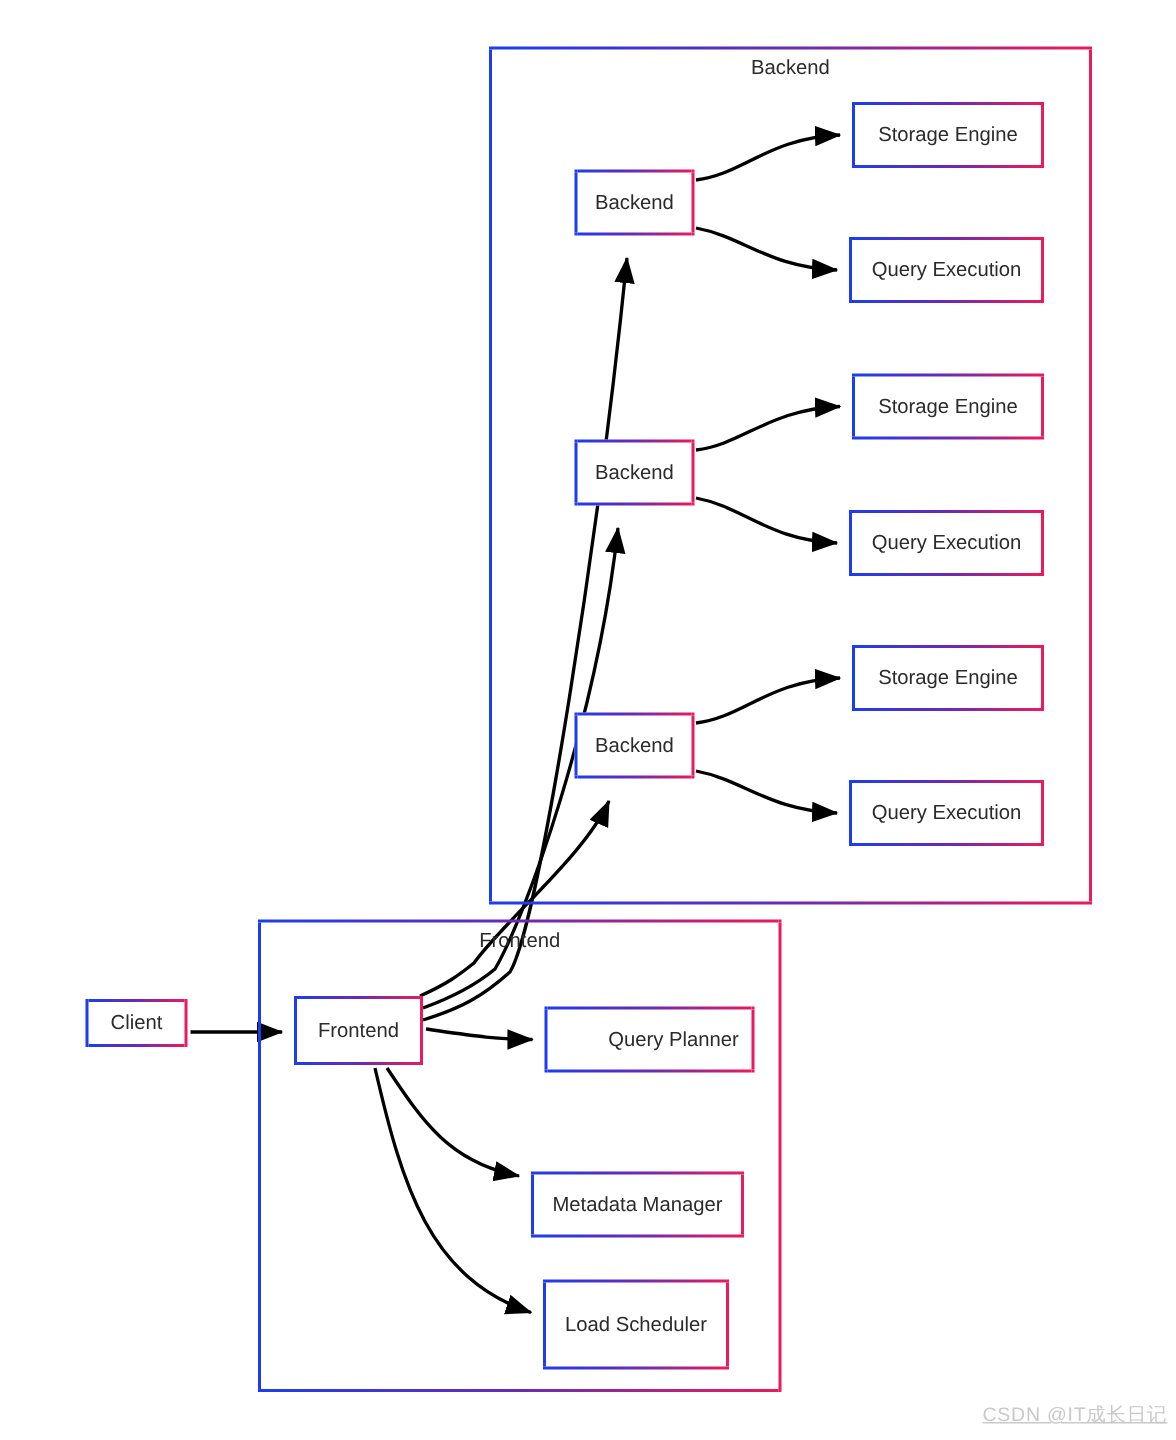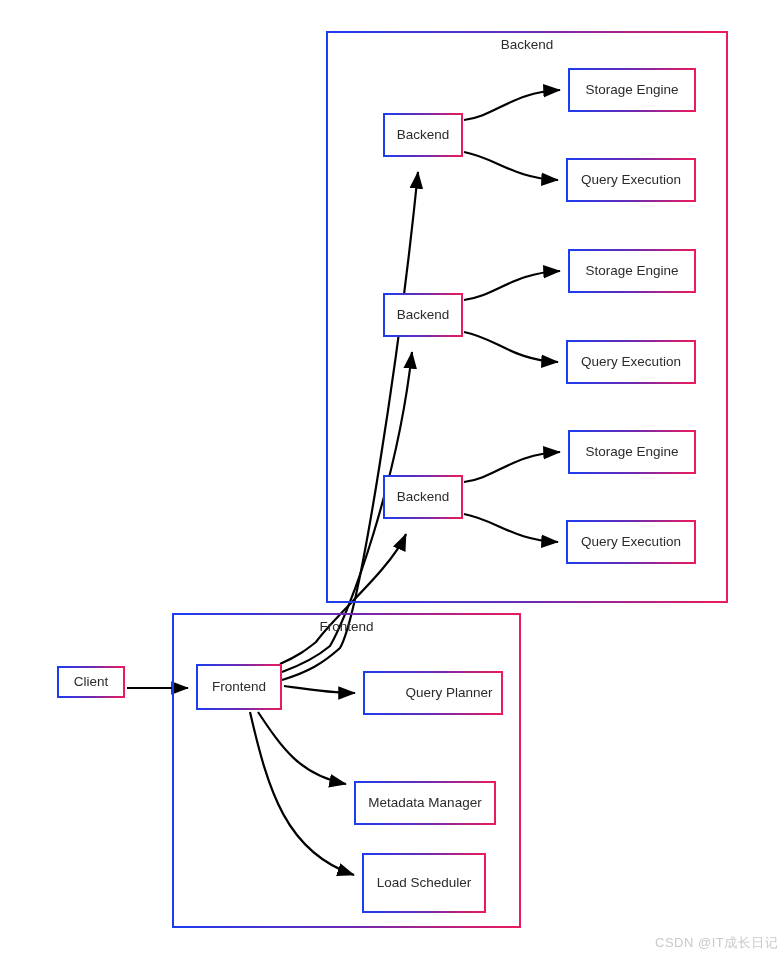--- a/index.html
+++ b/index.html
@@ -133,15 +133,15 @@
         <span>Backend</span>
       </div>
       <div class="node" style="left: 568px; top: 430px; width: 128px; height: 44px;">
         <span>Storage Engine</span>
       </div>
       <div class="node" style="left: 566px; top: 520px; width: 130px; height: 44px;">
         <span>Query Execution</span>
       </div>
     </div>
 
-  <div class="watermark" style="left: 655px; top: 934px;">CSDN @IT成长日记</div>
+  <div class="watermark" style="left: 655px; top: 934px; text-decoration: underline;">CSDN @IT成长日记</div>
 
 </div>
 
 </body></html>

